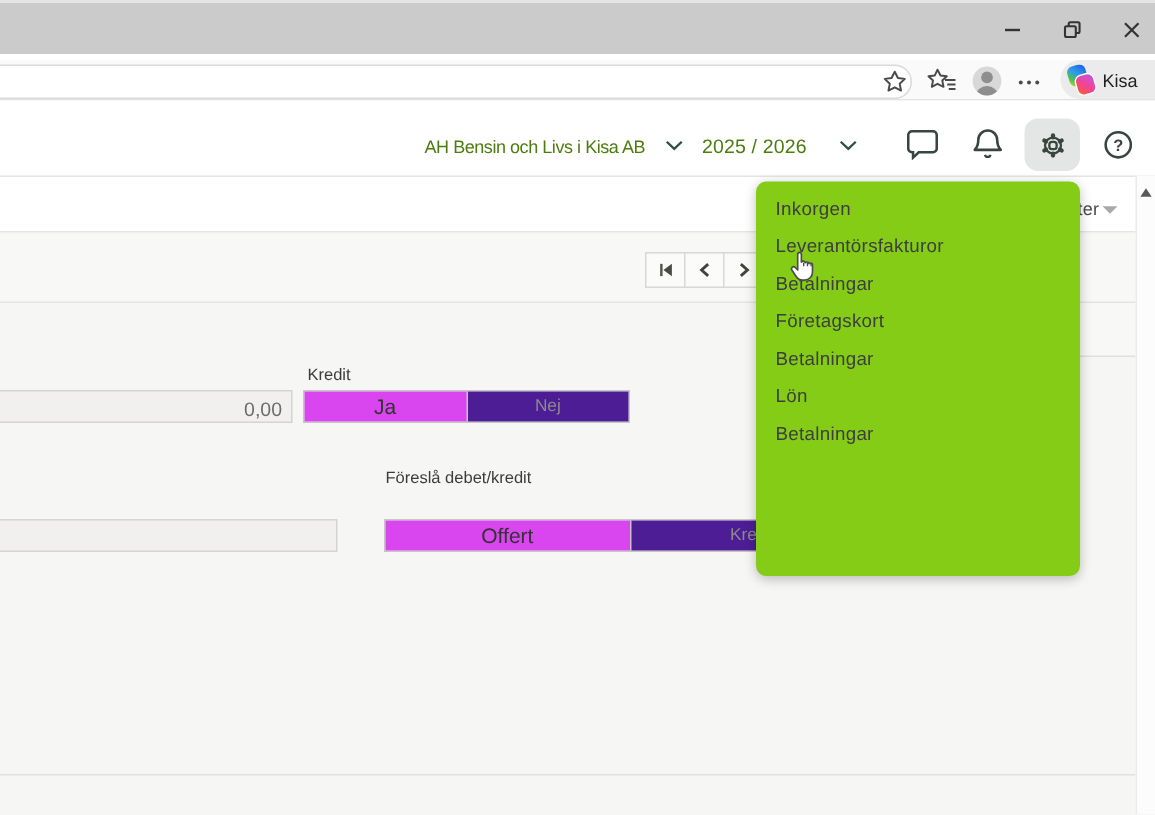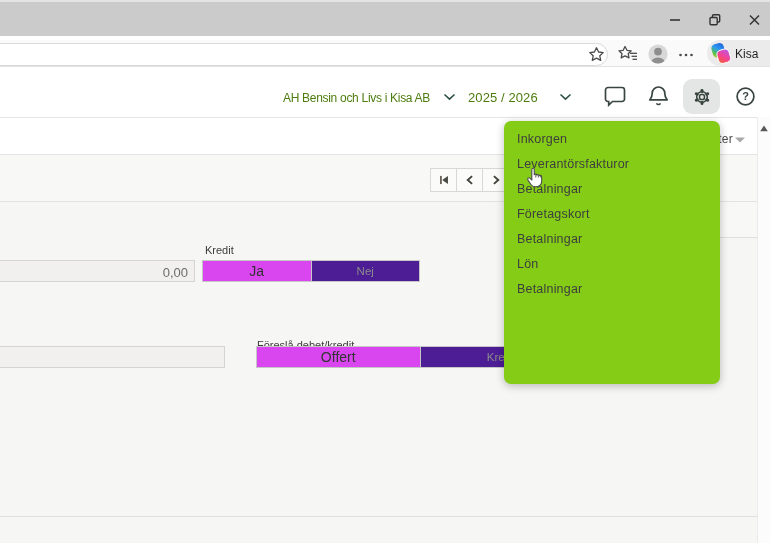--- a/index.html
+++ b/index.html
@@ -36,21 +36,21 @@
   
   .label { font-size:11px; color:#3c3c3c; }
   #lbl-aktivt { left:205px; top:244px; }
   #input1 { left:-10px; top:260px; width:205px; height:22px; background:#f1f0ef; border:1px solid #d6d4d2; }
   #val1 { right:582px; top:265px; font-size:13px; color:#6b6b6b; }
   .seg { height:22px; border:1px solid #c6c6c6; display:flex; }
   .seg .on  { background:#d946ef; color:#333333; font-size:14px; display:flex; align-items:center; justify-content:center; border-right:1px solid #c6c6c6; }
   .seg .off { background:#4c1d95; color:#8b8b8b; font-size:11.5px; display:flex; align-items:center; justify-content:center; }
   #seg1 { left:202px; top:260px; width:218px; }
   #seg1 .on { width:109px; } #seg1 .off { width:108px; }
-  #lbl-foresla { left:257px; top:339px; }
+  #lbl-foresla { left:257px; top:313px; }
   #input2 { left:-10px; top:346px; width:235px; height:22px; background:#f1f0ef; border:1px solid #d6d4d2; }
   #seg2 { left:256px; top:346px; width:328px; }
   #seg2 .on { width:164px; } #seg2 .off { width:163px; }
   #bottomline { left:0; top:516px; width:770px; height:1px; background:#e0e0e0; }
 
   
   #scrollbar { left:757px; top:117px; width:13px; height:426px; background:#fcfcfc; border-left:1px solid #ebebeb; }
 
   
   #dropdown { left:504px; top:121px; width:216px; height:263px; background:#84cc16; border-radius:7px;

